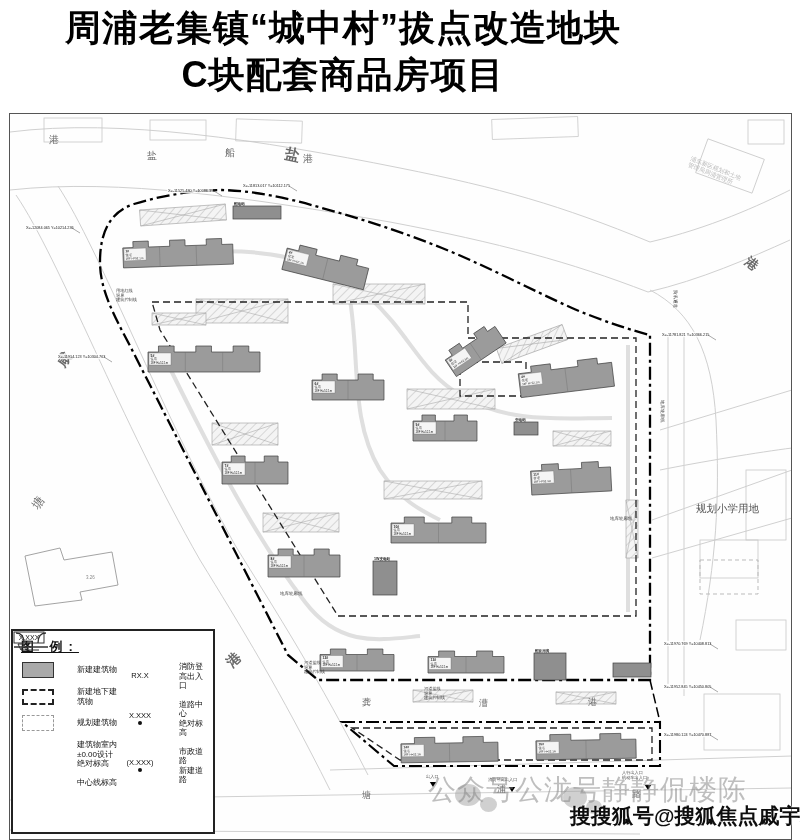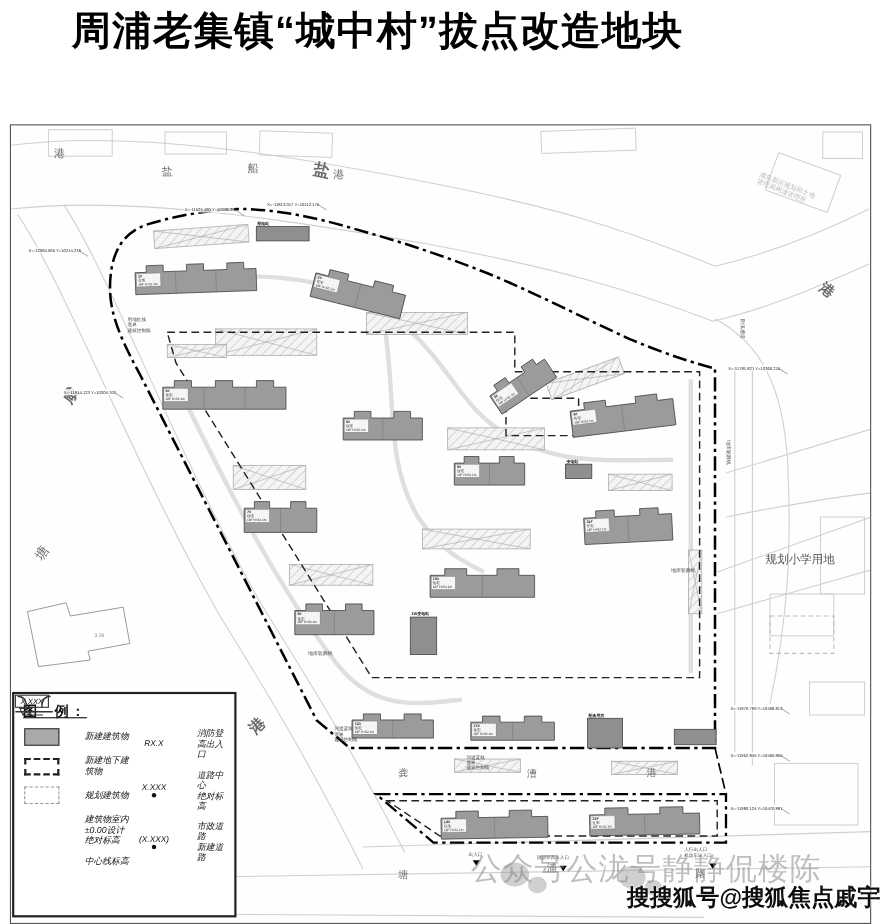--- a/index.html
+++ b/index.html
@@ -7,21 +7,21 @@
         font-family:"Liberation Sans","DejaVu Sans",sans-serif;}
   .title{position:absolute;left:0;top:4px;width:686px;text-align:center;color:#000;
          font-weight:900;font-size:36px;line-height:47px;letter-spacing:1px;}
   .map{position:absolute;left:9px;top:113px;width:781px;height:725px;border:1px solid #555;
        background:#fefefe;overflow:hidden;}
   .map svg{position:absolute;left:0;top:0;}
   
   .legend{position:absolute;left:1px;top:515px;width:204px;height:205px;background:#fff;
           border:2px solid #222;box-sizing:border-box;padding:5px 4px 4px 6px;color:#111;}
   .lg-title{font-size:13px;font-weight:bold;letter-spacing:6px;text-decoration:underline;margin:2px 0 6px 2px;}
-  .lg-cols{display:flex;font-style:italic;}
+  .lg-cols{display:flex;}
   .lg-col{display:flex;flex-direction:column;}
   .lg-col.left{width:102px;}
   .lg-col.right{flex:1;}
   .lg-row{display:flex;align-items:center;margin-bottom:9px;}
   .lg-sym{width:38px;min-width:38px;display:flex;justify-content:center;align-items:center;margin-right:20px;}
   .lg-lab{font-size:8px;line-height:9.5px;white-space:pre-line;}
   .sw{width:32px;height:16px;box-sizing:border-box;}
   .sw.building{background:#a9a9a9;border:1px solid #333;}
   .sw.underground{border:2px dashed #222;background:#fff;}
   .sw.planned{border:1px dashed #999;background:#fff;}
@@ -34,20 +34,21 @@
   .wm-dark{position:absolute;left:570px;top:802px;font-size:21px;font-weight:900;color:#0d0d0d;
            white-space:nowrap;text-shadow:0 0 2px #fff,0 0 1px #fff;letter-spacing:0px;}
 </style>
 </head>
 <body>
 
 <div class="page">
 
   <div class="title">
     <div>周浦老集镇“城中村”拔点改造地块</div>
+    <div>C块配套商品房项目</div>
   </div>
 
   <div class="map">
     <svg id="plan" width="781" height="725" viewBox="10 114 781 725">
         <defs>
           <pattern id="hatch" width="6" height="6" patternUnits="userSpaceOnUse" patternTransform="rotate(45)">
             <rect x="0" y="0" width="6" height="6" fill="#f4f4f4"></rect>
             <line x1="0" y1="0" x2="0" y2="6" stroke="#b8b8b8" stroke-width="1"></line>
           </pattern>
         </defs>

